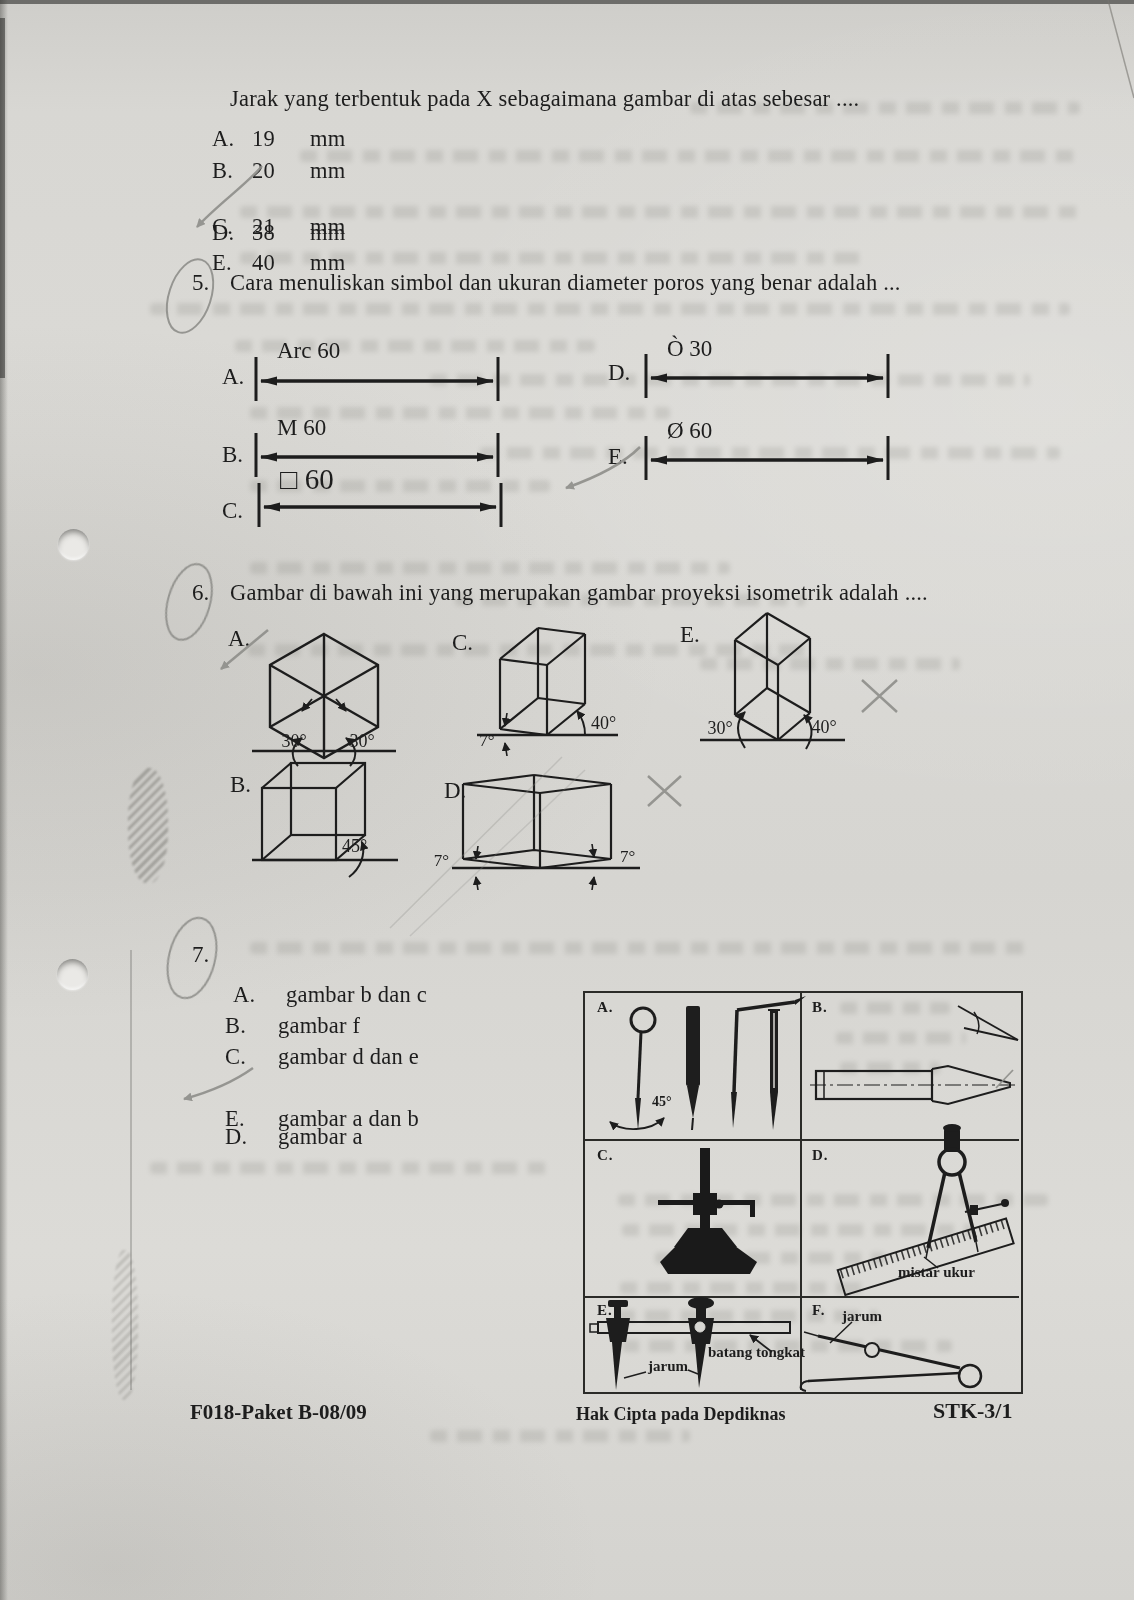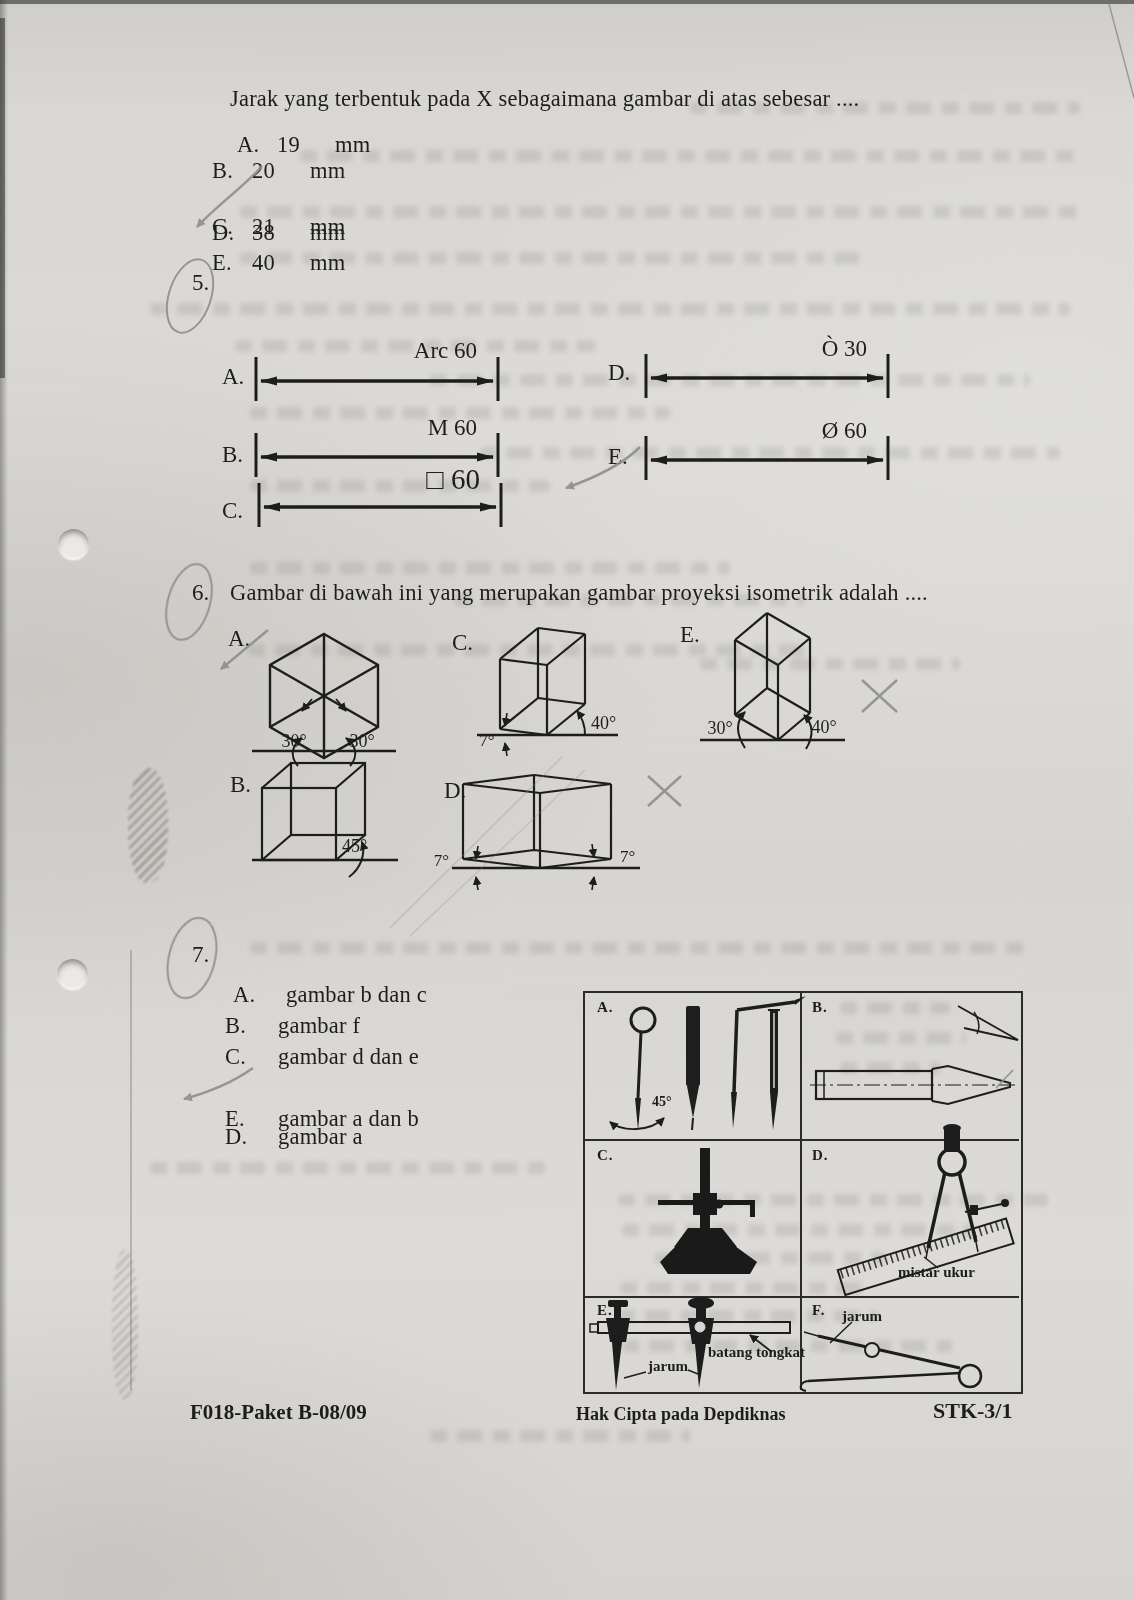--- a/index.html
+++ b/index.html
@@ -7,21 +7,21 @@
     font-family:"Liberation Serif",serif;color:#1d1d1d;
     background:
       radial-gradient(900px 500px at 3% 42%, rgba(118,116,110,.16), transparent 70%),
       radial-gradient(1100px 700px at 92% 25%, rgba(255,255,255,.14), transparent 60%),
       radial-gradient(700px 400px at 10% 98%, rgba(110,108,102,.14), transparent 70%),
       linear-gradient(180deg,#cfceca 0%,#d8d7d3 7%,#dbdad6 28%,#d6d5d1 55%,#dcdbd7 78%,#d4d3cf 100%);}
   .t{position:absolute;white-space:nowrap;}
   .q{font-size:22.5px;letter-spacing:.2px;}
   .num{font-size:23px;}
   .letter{font-size:23px;}
-  .dimlabel{font-size:23px;text-align:right;width:200px;}
+  .dimlabel{font-size:23px;text-align:left;width:200px;}
   .cell-letter{font-size:15px;font-weight:bold;letter-spacing:1px;}
   .anno{font-size:15px;font-weight:bold;}
   .footer{font-weight:bold;}
   .g{position:absolute;height:12px;filter:blur(2.4px);opacity:.23;border-radius:4px;
      background:repeating-linear-gradient(90deg, rgba(95,95,88,.65) 0 17px, transparent 17px 27px, rgba(95,95,88,.65) 27px 52px, transparent 52px 63px);}
   .hatch{position:absolute;opacity:.55;filter:blur(1px);border-radius:45%;
      background:repeating-linear-gradient(135deg, rgba(70,68,62,.6) 0 3px, transparent 3px 7px);}
   .hole{position:absolute;width:31px;height:31px;border-radius:50%;background:#eae9e6;
      box-shadow:inset 0 5px 6px -2px rgba(45,45,42,.55), inset 0 -2px 3px rgba(255,255,255,.6), 0 1px 2px rgba(255,255,255,.4);}
   .edge{position:absolute;}
@@ -66,37 +66,38 @@
   <div class="g" style="left:618px;top:1194px;width:430px;"></div>
   <div class="g" style="left:622px;top:1224px;width:350px;"></div>
   <div class="g" style="left:655px;top:1252px;width:230px;"></div>
   <div class="g" style="left:620px;top:1282px;width:250px;"></div>
   <div class="g" style="left:618px;top:1310px;width:260px;"></div>
   <div class="g" style="left:622px;top:1340px;width:330px;"></div>
   <div class="g" style="left:430px;top:1430px;width:260px;"></div>
 
   <div class="t q" style="left:230px;top:86px;">Jarak  yang terbentuk pada X sebagaimana gambar di atas sebesar ....</div>
 
-  <div class="t q" style="left:212px;top:132px;margin-left:25px;">
+  <div class="t q" style="left:212px;top:126px;">
     <span style="display:inline-block;width:40px">A.</span><span style="display:inline-block;width:58px">19</span><span>mm</span>
   </div>
   <div class="t q" style="left:212px;top:158px;">
     <span style="display:inline-block;width:40px">B.</span><span style="display:inline-block;width:58px">20</span><span>mm</span>
   </div>
   <div class="t q" style="left:212px;top:189px;margin-top:25px;">
     <span style="display:inline-block;width:40px">C.</span><span style="display:inline-block;width:58px">21</span><span>mm</span>
   </div>
   <div class="t q" style="left:212px;top:220px;">
     <span style="display:inline-block;width:40px">D.</span><span style="display:inline-block;width:58px">38</span><span>mm</span>
   </div>
   <div class="t q" style="left:212px;top:250px;">
     <span style="display:inline-block;width:40px">E.</span><span style="display:inline-block;width:58px">40</span><span>mm</span>
   </div>
 
   <div class="t num" style="left:192px;top:270px;">5.</div>
+  <div class="t q" style="left:230px;top:270px;">Cara menuliskan simbol dan ukuran diameter poros yang benar adalah ...</div>
 
   <div class="t letter" style="left:222px;top:364px;">A.</div>
   <div class="t letter" style="left:222px;top:442px;">B.</div>
   <div class="t letter" style="left:222px;top:498px;">C.</div>
   <div class="t letter" style="left:608px;top:360px;">D.</div>
   <div class="t letter" style="left:608px;top:444px;">E.</div>
 
   <div class="t dimlabel" style="left:277px;top:338px;">Arc 60</div>
   <div class="t dimlabel" style="left:277px;top:415px;">M 60</div>
   <div class="t dimlabel" style="left:280px;top:463px;font-size:29px;font-family:'Liberation Serif','DejaVu Sans',serif;">□ 60</div>

